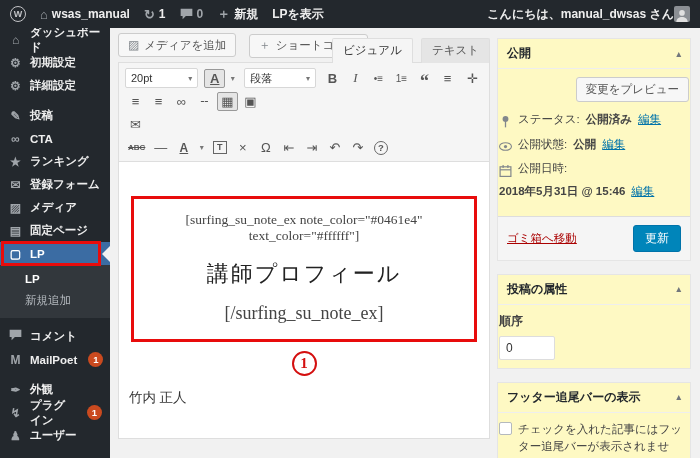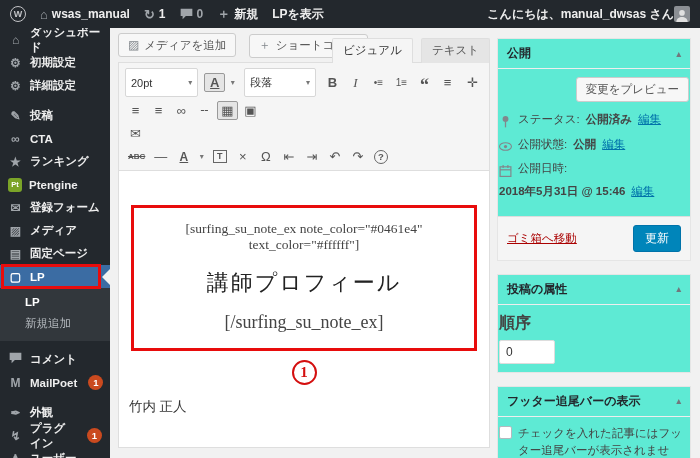--- a/index.html
+++ b/index.html
@@ -44,21 +44,21 @@
   .wp-btn { display:inline-flex; align-items:center; gap:5px; background:#f7f7f7; border:1px solid #ccc;
     border-radius:3px; padding:3px 9px; font-size:11.5px; color:#555; cursor:pointer; margin-right:8px; height:24px; }
   .wp-btn .bico { color:#82878c; font-size:12px; }
   .tabs { position:absolute; right:0; bottom:-1px; display:flex; }
   .tab { padding:4px 10px 5px; font-size:11.5px; color:#555; background:#e5e5e5; border:1px solid #dedede;
     border-bottom:none; margin-left:8px; cursor:pointer; border-radius:2px 2px 0 0; }
   .tab.active { background:#f5f5f5; color:#333; }
 
   .toolbar { background:#f5f5f5; border:1px solid #dedede; padding:3px 6px 2px; }
   .trow { display:flex; align-items:center; gap:2px; padding:2px 0; }
-  .sel { background:#fff; border:1px solid #d7d7d7; border-radius:2px; height:29px; padding:0 5px;
+  .sel { background:#fff; border:1px solid #d7d7d7; border-radius:2px; height:20px; padding:0 5px;
     font-size:11px; color:#333; display:inline-flex; align-items:center; gap:14px; cursor:pointer; margin-right:4px; }
   .sel .car { color:#777; font-size:8px; }
   .tbtn { min-width:21px; height:19px; display:inline-flex; align-items:center; justify-content:center;
     color:#555; font-size:13px; cursor:pointer; border:1px solid transparent; border-radius:2px; padding:0 2px; }
   .tbtn.pressed { background:#e5e5e5; border-color:#999; }
   .tbtn.car2 { min-width:11px; font-size:8px; color:#777; }
   .b { font-weight:bold; } .i { font-style:italic; font-family:"Liberation Serif",serif; }
   .strike { text-decoration:line-through; font-size:8px; letter-spacing:0; font-weight:bold; }
   .underl { text-decoration:underline; font-weight:bold; font-size:12px; }
   .boxedT { border:1.5px solid #666; font-size:9px; font-weight:bold; line-height:1; padding:1px 3px; }
@@ -75,39 +75,39 @@
   .note-heading { font-size:22px; color:#222; margin:15px 0 14px; letter-spacing:2px; }
   .sc-close { font-size:18px; color:#444; }
   .num-wrap { text-align:center; margin-top:9px; }
   .num-circle { display:inline-flex; width:25px; height:25px; border:2px solid #d40f0f; border-radius:50%;
     color:#d40f0f; font-size:15px; font-weight:bold; align-items:center; justify-content:center;
     font-family:"Liberation Serif",serif; }
   .sig { margin-top:12px; font-size:13.5px; line-height:1.55; }
 
   
   .right-col { position:absolute; left:497px; top:38px; width:194px; }
-  .panel { background:#5eead4; border:1px solid #e5e5e5; margin-bottom:13px; }
+  .panel { background:#fef9c3; border:1px solid #e5e5e5; margin-bottom:13px; }
   .panel-h { display:flex; align-items:center; justify-content:space-between; padding:6px 9px;
     font-size:12px; font-weight:bold; color:#23282d; border-bottom:1px solid #eee; cursor:pointer; }
   .toggle { color:#72777c; font-size:9px; cursor:pointer; }
   .panel-b { padding:8px 1px; font-size:11.5px; color:#444; }
   .preview-row { text-align:right; margin-bottom:9px; }
   .btn-secondary { background:#f7f7f7; border:1px solid #ccc; border-radius:3px; padding:4px 9px;
     font-size:11.5px; color:#555; cursor:pointer; display:inline-block; }
   .pub-row { display:flex; align-items:flex-end; gap:6px; margin:8px 0; line-height:1.45; flex-wrap:wrap; }
   .pub-row svg { flex:0 0 13px; margin-top:1px; }
   .lnk { color:#0073aa; text-decoration:underline; cursor:pointer; }
   .panel-f { background:#f5f5f5; border-top:1px solid #ddd; padding:8px 9px; display:flex;
     align-items:center; justify-content:space-between;text-align:center; }
   .trash { color:#a00; font-size:11.5px; text-decoration:underline; cursor:pointer; }
   .btn-primary { background:#0085ba; border:1px solid #0073aa; color:#fff; border-radius:3px;
     padding:4px 11px; font-size:12px; cursor:pointer; }
   .order-input { width:56px; height:24px; border:1px solid #ddd; border-radius:2px; padding:2px 6px;
     font-size:12px; color:#333; margin-top:6px; }
-  .order-label { font-size:16px; color:#444; }
+  .order-label { font-size:12px; color:#444; }
   .cb-row { display:flex; gap:6px; line-height:1.5; }
   .cb { flex:0 0 13px; width:13px; height:13px; border:1px solid #b4b9be; border-radius:2px; background:#fff; margin-top:1px; cursor:pointer; }
 </style>
 </head>
 <body>
 
 <div class="screen">
 
   <div class="admin-bar">
     <div class="ab-left">
@@ -163,24 +163,20 @@
       <span class="ico">✎</span>
       <span>投稿</span>
     </div>
     <div class="mi">
       <span class="ico">∞</span>
       <span>CTA</span>
     </div>
     <div class="mi">
       <span class="ico">★</span>
       <span>ランキング</span>
-    </div>
-    <div class="mi">
-      <span class="chip-pt">Pt</span>
-      <span>Ptengine</span>
     </div>
     <div class="mi">
       <span class="ico">✉</span>
       <span>登録フォーム</span>
     </div>
     <div class="mi">
       <span class="ico">▨</span>
       <span>メディア</span>
     </div>
     <div class="mi">

